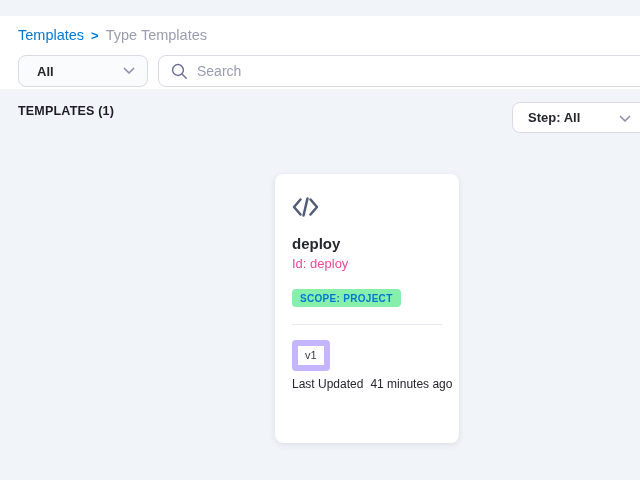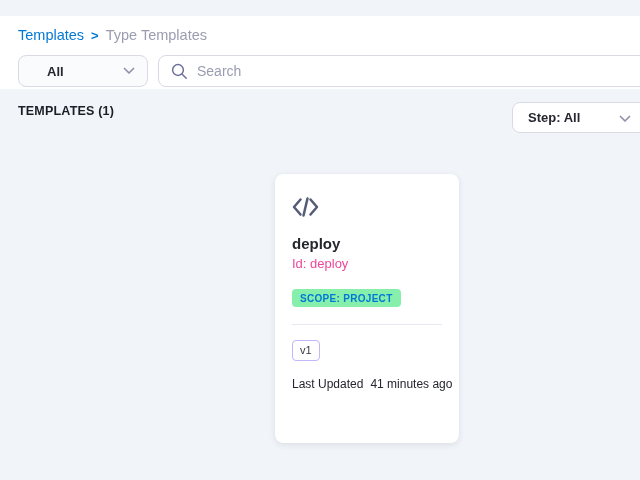--- a/index.html
+++ b/index.html
@@ -24,21 +24,21 @@
   .breadcrumb .bc-link { color: #0278D5; text-decoration: none; cursor: pointer; }
   .breadcrumb .bc-sep  { color: #0278D5; font-weight: 700; font-size: 13px; }
   .breadcrumb .bc-cur  { color: #9A9CB0; }
 
   .dropdown {
     position: absolute; height: 32px;
     background: #FAFBFC; border: 1px solid #D9DAE5; border-radius: 8px;
     display: flex; align-items: center; cursor: pointer;
   }
   .dropdown .dd-label { font-size: 13px; font-weight: 700; color: #25262E; }
-  .scope-dropdown { top: 39px; left: 18px; width: 130px; padding: 0 12px 0 28px; }
+  .scope-dropdown { top: 39px; left: 18px; width: 130px; padding: 0 12px 0 18px; }
   .scope-dropdown .dd-label { flex: 1; }
 
   .search-box {
     position: absolute; top: 39px; left: 158px; width: 520px; height: 32px;
     background: #ffffff; border: 1px solid #D9DAE5; border-radius: 8px;
     display: flex; align-items: center; padding: 0 10px 0 12px;
   }
   .search-box input {
     border: none; outline: none; flex: 1; font-size: 14px;
     font-family: "Liberation Sans", sans-serif; color: #25262E;
@@ -81,21 +81,21 @@
     background: #86efac; color: #0278D5; border-radius: 4px;
     font-size: 10px; font-weight: 700; letter-spacing: 0.3px;
     display: inline-flex; align-items: center; padding: 0 8px;
   }
   .card-divider {
     position: absolute; top: 150px; left: 17px; right: 17px; height: 1px;
     background: #E8E9F0;
   }
   .version-chip {
     position: absolute; top: 166px; left: 17px;
-    border: 1px solid #c4b5fd; border-radius: 4px; background: #ffffff;
+    border: 6px solid #c4b5fd; border-radius: 4px; background: #ffffff;
     font-size: 11px; color: #383946; padding: 4px 7px; line-height: 1;
   }
   .updated-row {
     position: absolute; top: 203px; left: 17px;
     font-size: 12px; color: #25262E; display: flex; gap: 7px; white-space: nowrap;
   }
   .step-badge {
     position: absolute; bottom: 0; left: 57px; width: 70px; height: 18px;
     background: #E3DBF6; color: #6938C0;
     clip-path: polygon(16% 0, 84% 0, 100% 100%, 0 100%);

